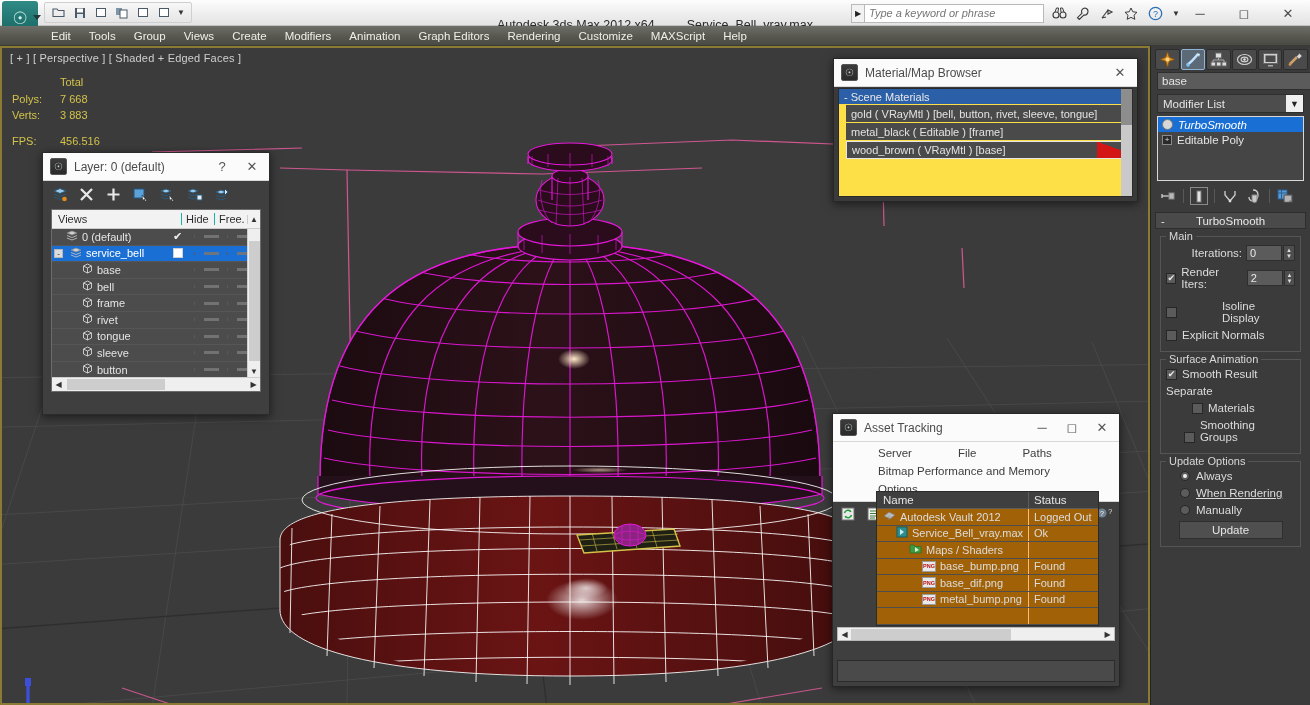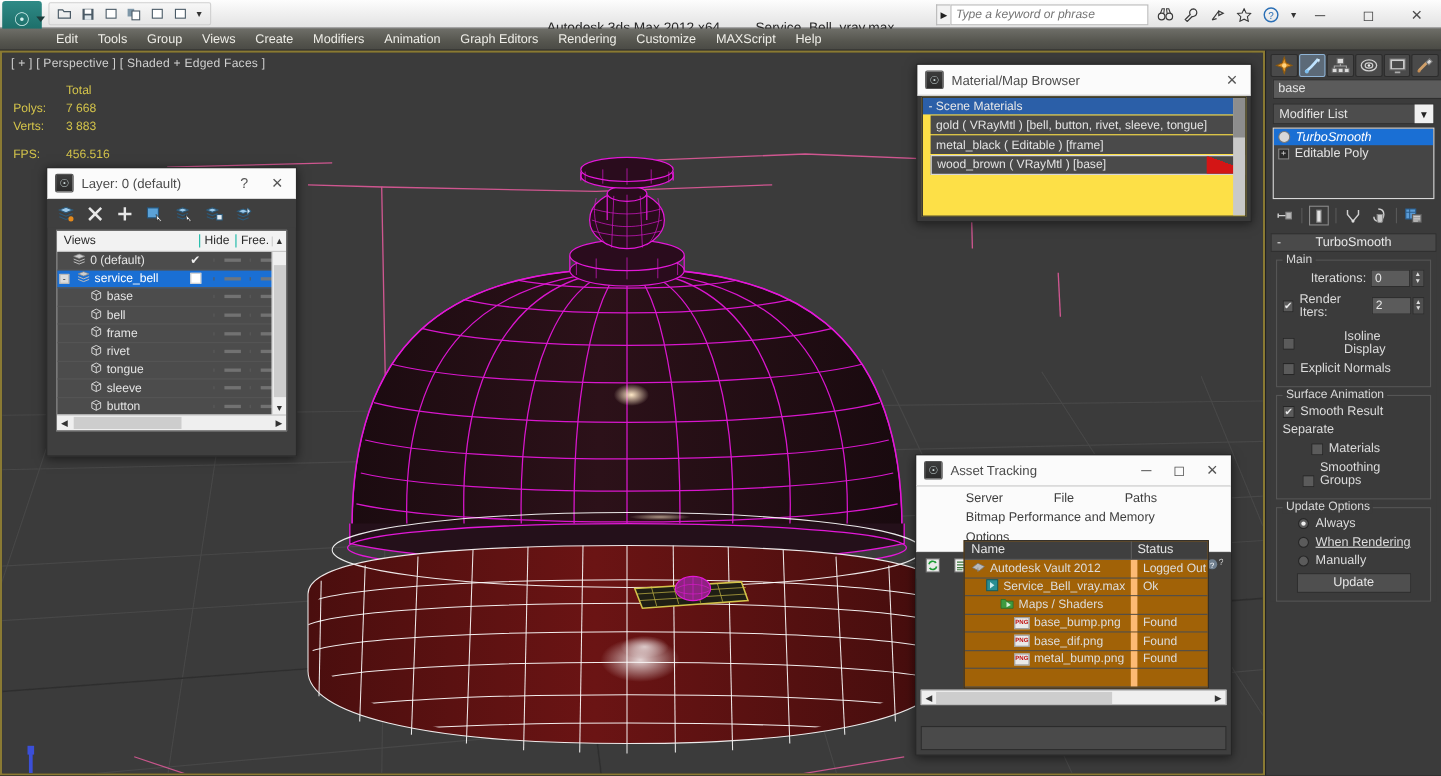--- a/index.html
+++ b/index.html
@@ -208,21 +208,21 @@
   .at-spacer{flex:1;}
   .at-table{
     position:absolute; left:4px; right:20px; top:77px; height:135px;
     background:#a16207; border:1px solid #2b2b2b; overflow:hidden;margin-left:39px;
   }
   .at-head{height:17px;display:flex;background:#3f3f3f;font-size:11.5px;color:#e6e6e6;border-bottom:1px solid #5d5d5d;}
   .at-h-name{flex:1;padding-left:6px;display:flex;align-items:center;}
   .at-h-status{width:70px;border-left:1px solid #5d5d5d;padding-left:5px;display:flex;align-items:center;}
   .at-row{height:16.5px;display:flex;font-size:11px;color:#dcdcdc;border-bottom:1px solid #4e4e4e;}
   .at-r-name{flex:1;display:flex;align-items:center;gap:4px;overflow:hidden;white-space:nowrap;}
-  .at-r-status{width:70px;border-left:6px solid #fdba74;padding-left:5px;display:flex;align-items:center;}
+  .at-r-status{width:70px;border-left:1px solid #fdba74;padding-left:5px;display:flex;align-items:center;}
   .png-ico{
     width:14px;height:11px;background:#e9e9e9;border:1px solid #9a9a9a;
     font-size:5.5px;color:#c01111;display:flex;align-items:center;justify-content:center;
     font-weight:bold; font-family:"Liberation Sans",sans-serif;
   }
   .at-hscroll{
     position:absolute; left:4px; right:4px; top:213px; height:14px; background:#efefef;
     border:1px solid #b9b9b9; display:flex; align-items:center; justify-content:space-between;
   }
   .at-status-bar{

